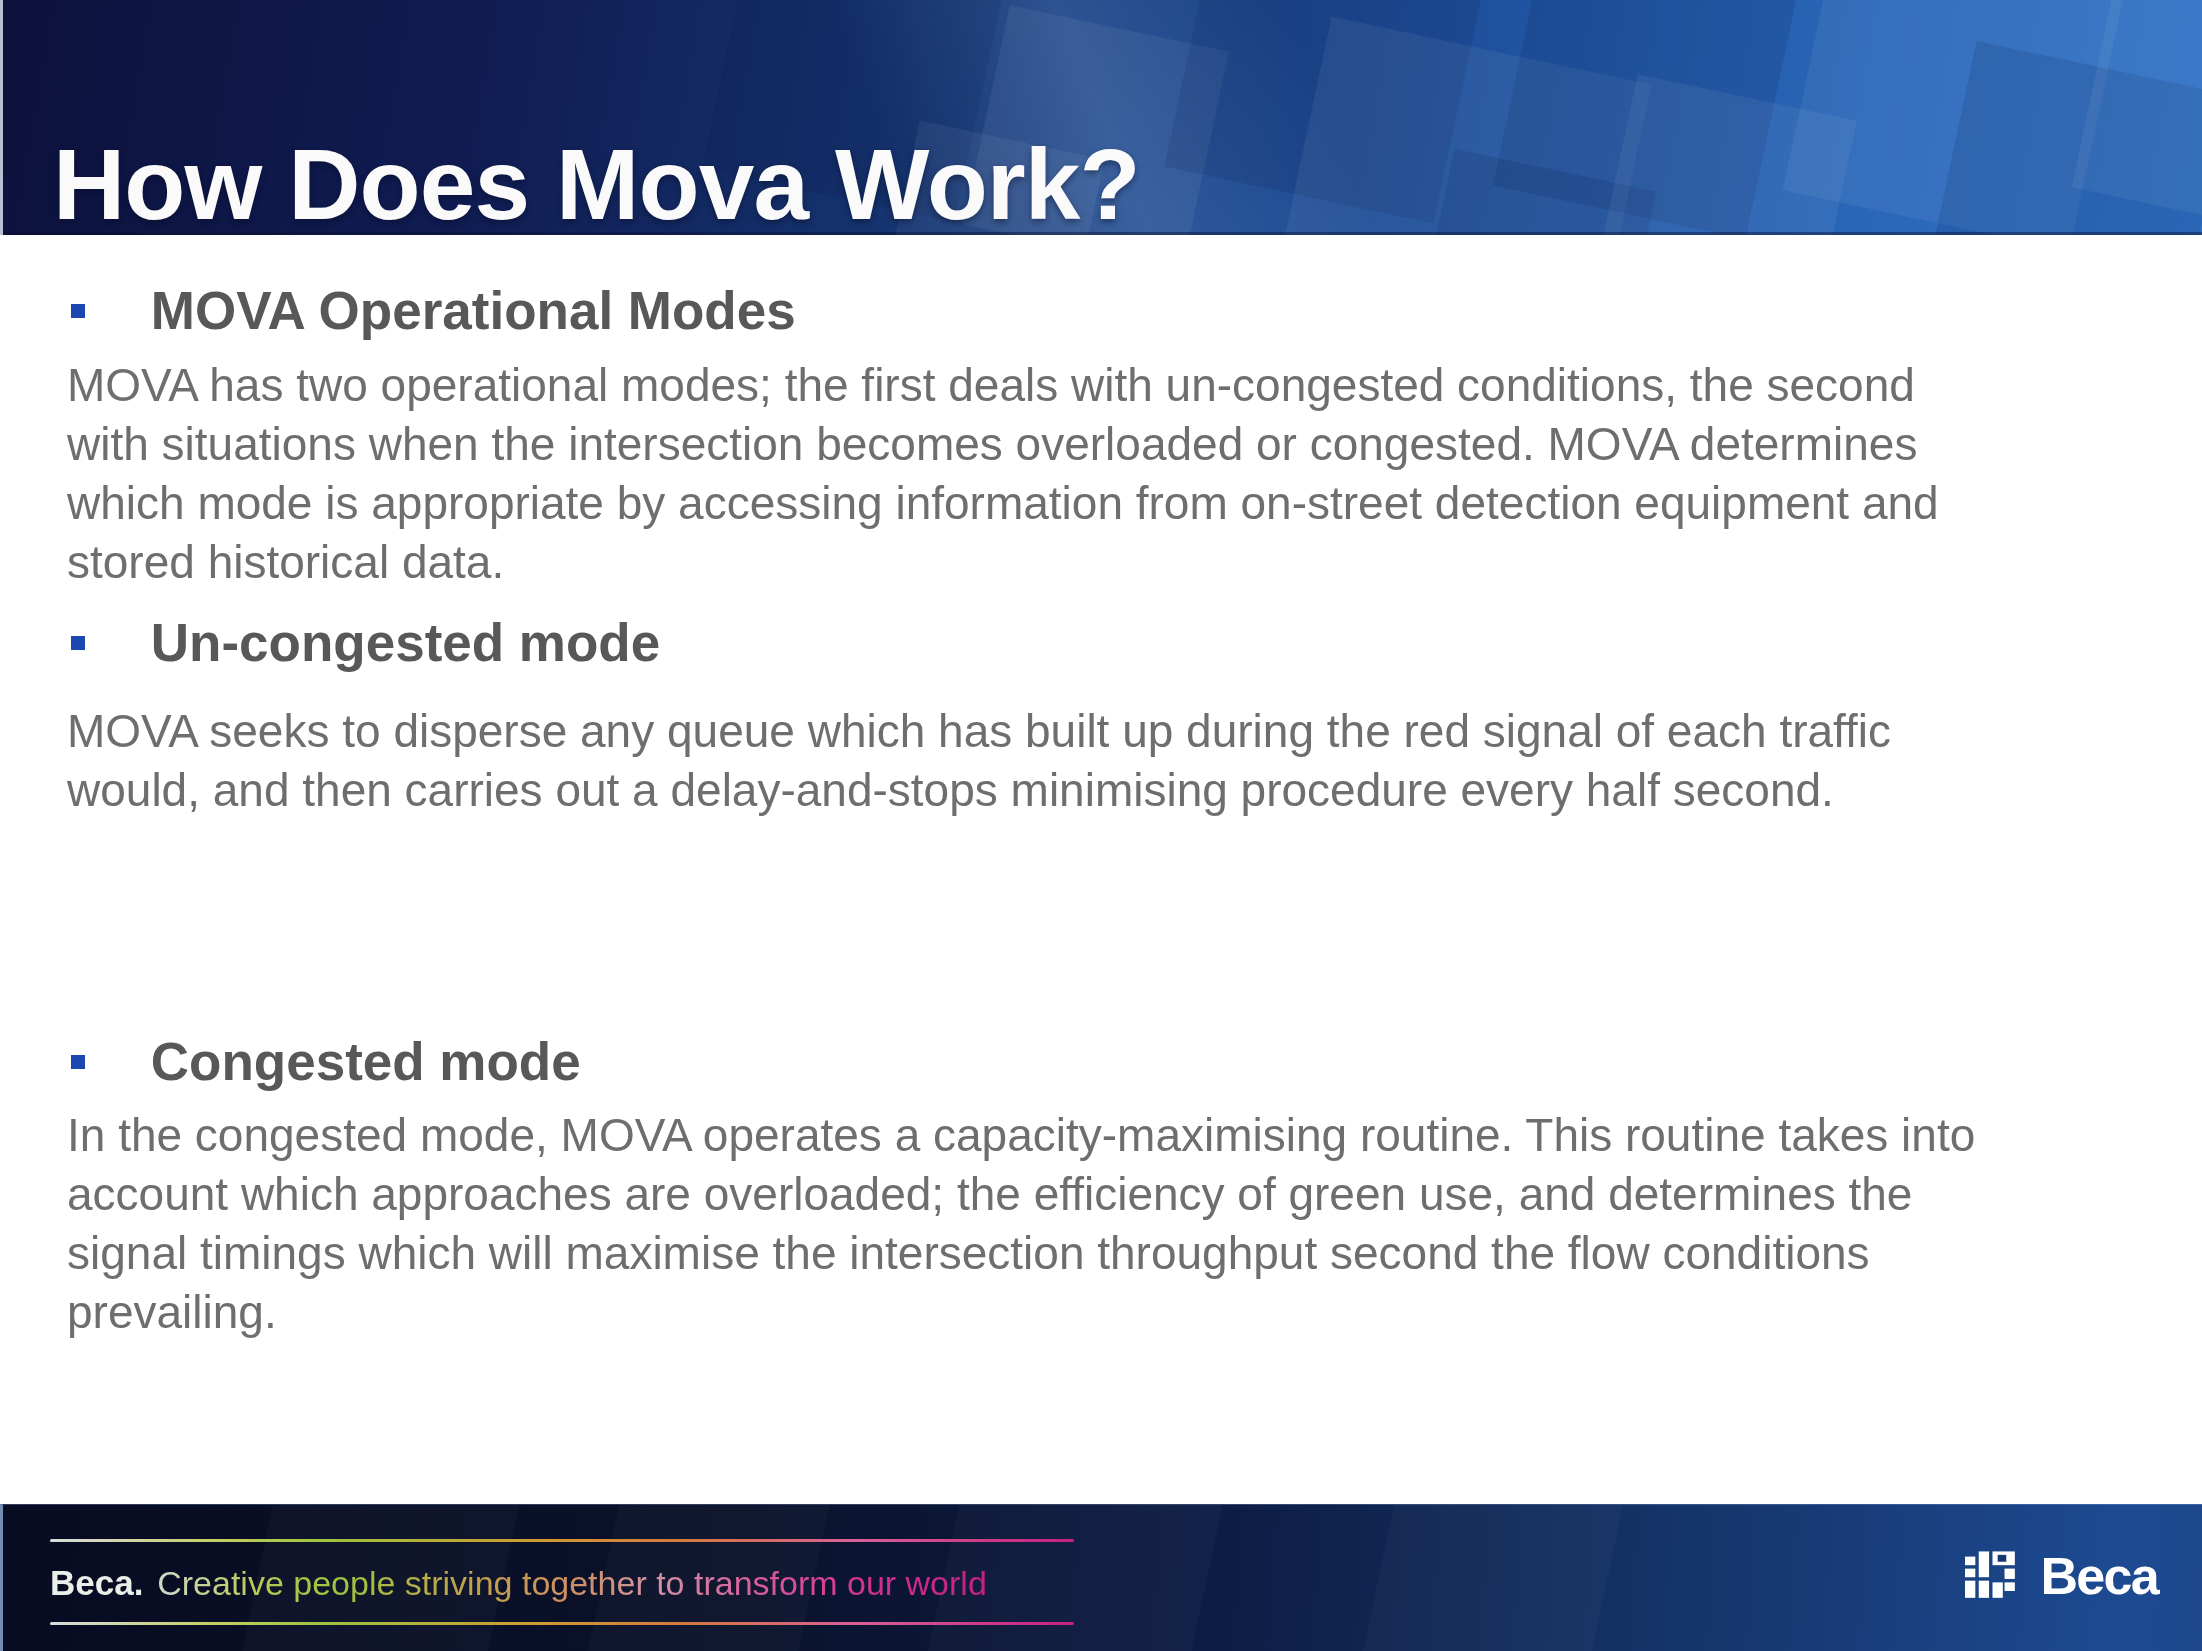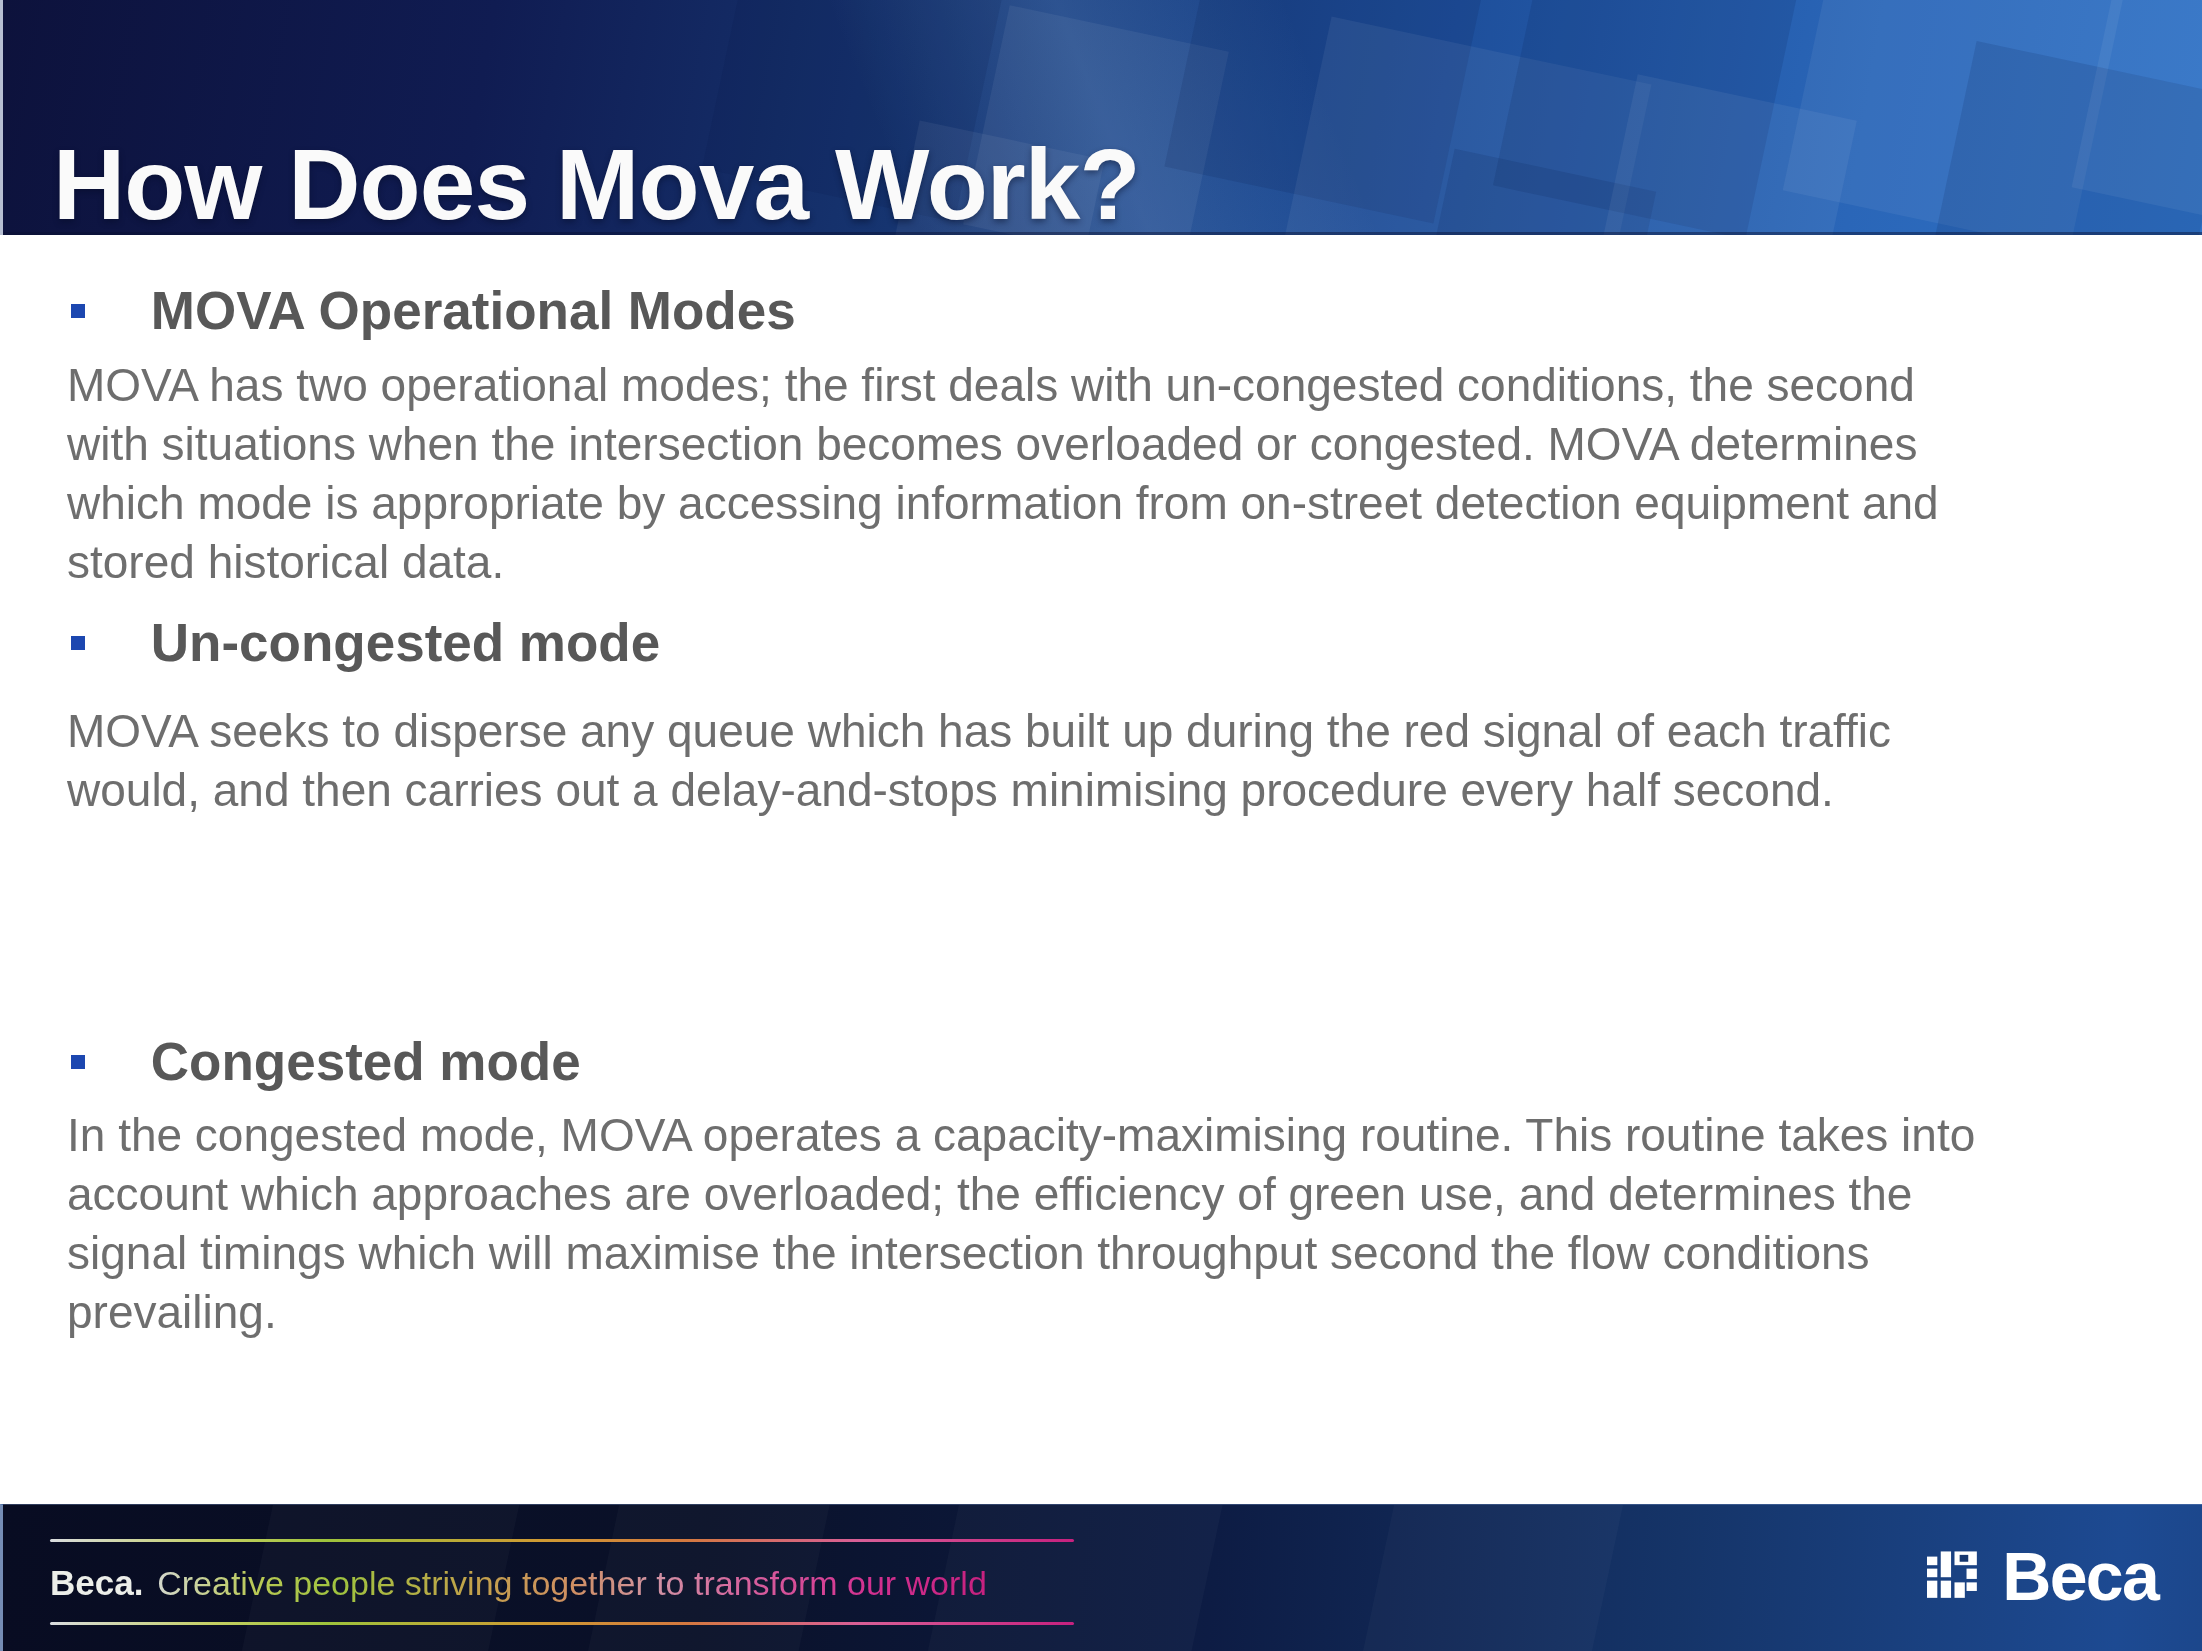--- a/index.html
+++ b/index.html
@@ -85,21 +85,21 @@
     font-size:34px; font-weight:normal;
     background:linear-gradient(90deg,#d4d8ce 0%,#b9c954 12%,#9fc33f 22%,#c2a24a 38%,#cf8f62 50%,#d193a4 60%,#d75e9d 72%,#d23090 86%,#c6217f 100%);
     -webkit-background-clip:text; background-clip:text;
     color:transparent;
   }
   .beca-logo{
     position:absolute; right:45px; top:43px; height:57px;
     display:flex; align-items:center; gap:19px;
   }
   .beca-logo-text{
-    font-size:68px; font-weight:bold; color:#ffffff;
+    font-size:52px; font-weight:bold; color:#ffffff;
     line-height:57px; letter-spacing:-1.7px;
   }
 </style>
 </head>
 <body>
 
 <div class="slide">
 
   <div class="header">
     <div class="sq dark" style="left:723px;  top:-60px; width:258px; height:258px;"></div>

